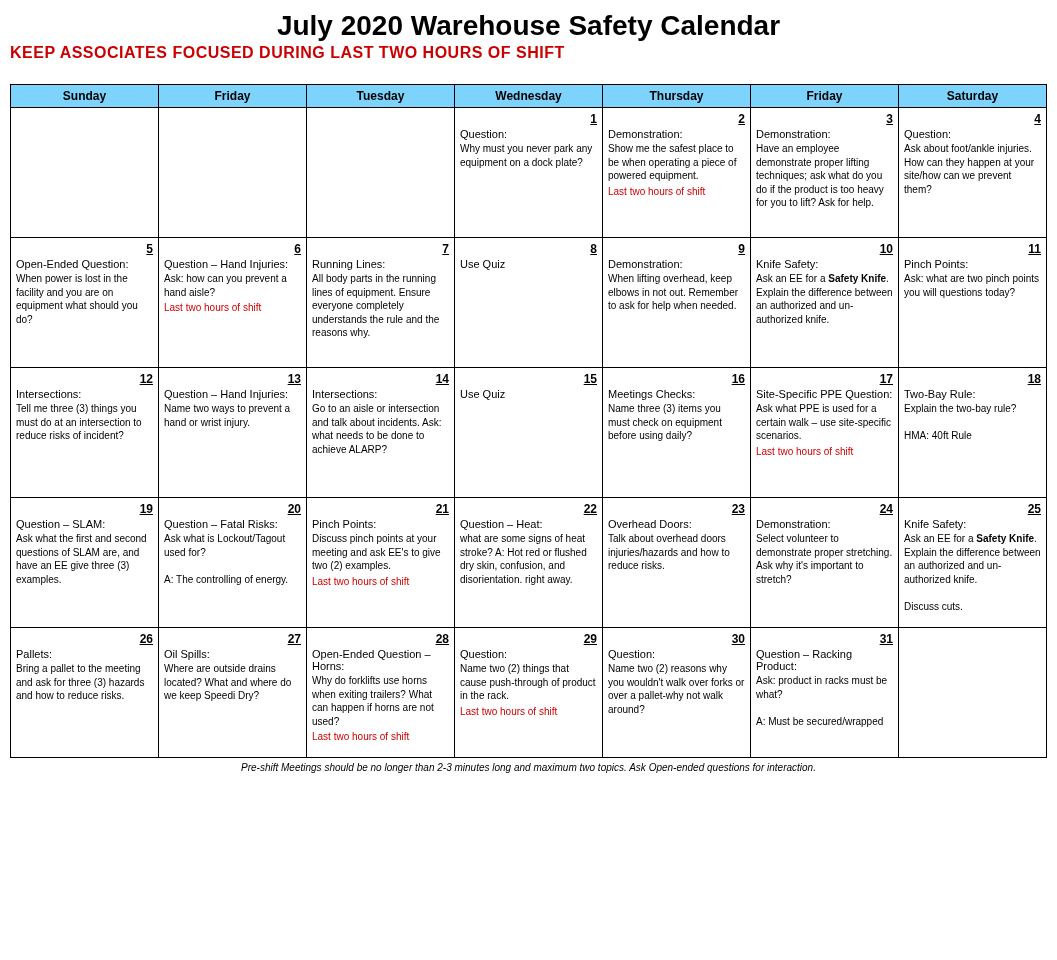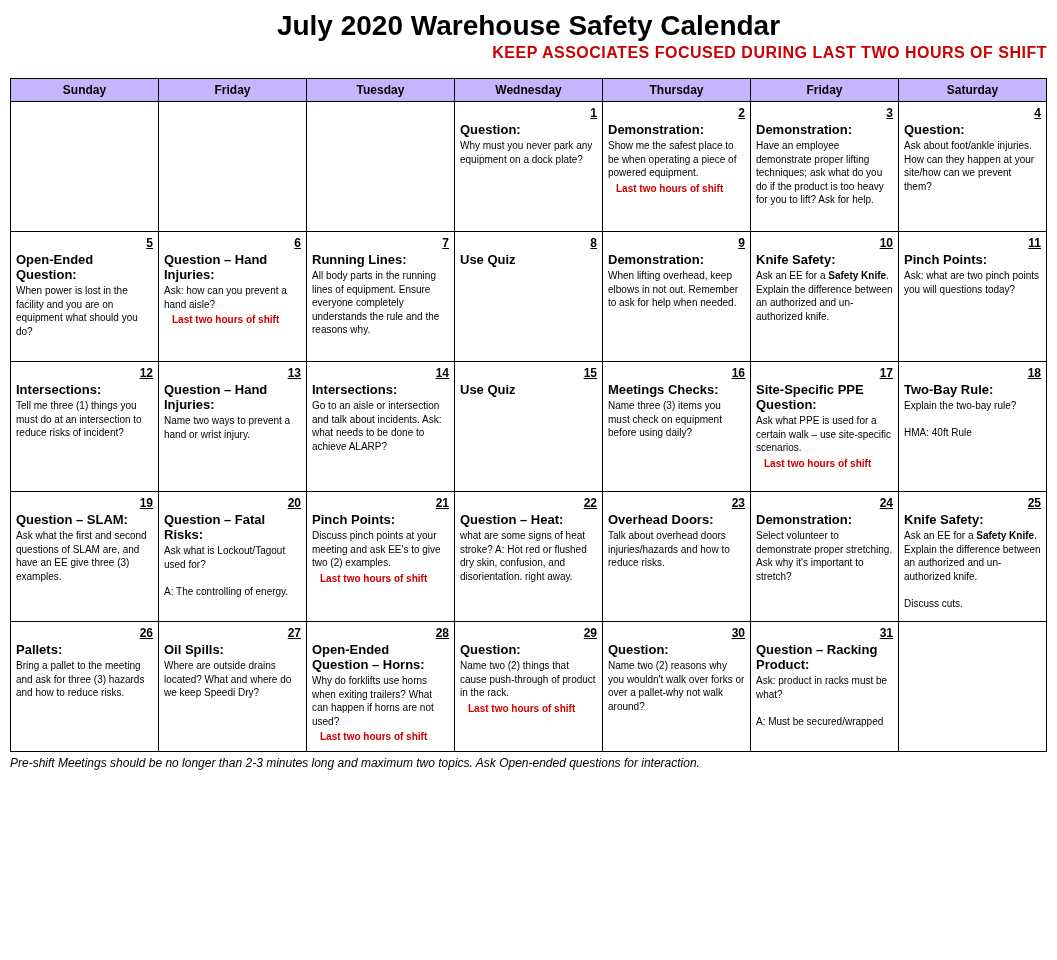--- a/index.html
+++ b/index.html
@@ -14,35 +14,35 @@
       padding: 10px 10px 5px 10px;
     }
     .main-title {
       text-align: center;
       font-size: 28px;
       font-weight: bold;
       color: #000;
       margin-bottom: 2px;
     }
     .sub-title {
-      text-align: right;
+      text-align: left;
       font-size: 16px;
       font-weight: bold;
       color: #cc0000;
-      margin-bottom: 16px;
+      margin-bottom: 22px;
       letter-spacing: 0.5px;
     }
     .calendar-table {
       width: 100%;
       border-collapse: collapse;
       font-size: 11px;
     }
     .calendar-table th {
       border: 1px solid #000;
-      background: #c4b5fd;
+      background: #7dd3fc;
       text-align: center;
       font-weight: bold;
       font-size: 12px;
       padding: 4px 2px;
     }
     .calendar-table td {
       border: 1px solid #000;
       vertical-align: top;
       padding: 4px 5px;
       width: 14.28%;
@@ -51,35 +51,35 @@
     }
     .day-number {
       text-align: right;
       font-weight: bold;
       font-size: 12px;
       text-decoration: underline;
       display: block;
       margin-bottom: 2px;
     }
     .cell-title {
-      font-weight: bold;
-      font-size: 13px;
+      font-weight: normal;
+      font-size: 11px;
     }
     .cell-body {
       font-size: 10px;
       margin-top: 2px;
       line-height: 1.35;
     }
     .red-text {
       color: #cc0000;
-      font-weight: bold;
-      margin-left: 8px;
+      font-weight: normal;
     }
     .footer-text {
-      font-size: 12px;
+      text-align: center;
+      font-size: 10px;
       margin-top: 4px;
       font-style: italic;
     }
     .week-row td {
       height: 130px;
     }
   </style>
 </head>
 <body>
 
@@ -112,21 +112,21 @@
         <tr class="week-row">
           <td><span class="day-number">5</span><span class="cell-title">Open-Ended Question:</span><div class="cell-body">When power is lost in the facility and you are on equipment what should you do?</div></td>
           <td><span class="day-number">6</span><span class="cell-title">Question – Hand Injuries:</span><div class="cell-body">Ask: how can you prevent a hand aisle?</div><div class="cell-body red-text">Last two hours of shift</div></td>
           <td><span class="day-number">7</span><span class="cell-title">Running Lines:</span><div class="cell-body">All body parts in the running lines of equipment. Ensure everyone completely understands the rule and the reasons why.</div></td>
           <td><span class="day-number">8</span><span class="cell-title">Use Quiz</span></td>
           <td><span class="day-number">9</span><span class="cell-title">Demonstration:</span><div class="cell-body">When lifting overhead, keep elbows in not out. Remember to ask for help when needed.</div></td>
           <td><span class="day-number">10</span><span class="cell-title">Knife Safety:</span><div class="cell-body">Ask an EE for a <b>Safety Knife</b>. Explain the difference between an authorized and un-authorized knife.</div></td>
           <td><span class="day-number">11</span><span class="cell-title">Pinch Points:</span><div class="cell-body">Ask: what are two pinch points you will questions today?</div></td>
         </tr>
         <tr class="week-row">
-          <td><span class="day-number">12</span><span class="cell-title">Intersections:</span><div class="cell-body">Tell me three (1) things you must do at an intersection to reduce risks of incident?</div></td>
+          <td><span class="day-number">12</span><span class="cell-title">Intersections:</span><div class="cell-body">Tell me three (3) things you must do at an intersection to reduce risks of incident?</div></td>
           <td><span class="day-number">13</span><span class="cell-title">Question – Hand Injuries:</span><div class="cell-body">Name two ways to prevent a hand or wrist injury.</div></td>
           <td><span class="day-number">14</span><span class="cell-title">Intersections:</span><div class="cell-body">Go to an aisle or intersection and talk about incidents. Ask: what needs to be done to achieve ALARP?</div></td>
           <td><span class="day-number">15</span><span class="cell-title">Use Quiz</span></td>
           <td><span class="day-number">16</span><span class="cell-title">Meetings Checks:</span><div class="cell-body">Name three (3) items you must check on equipment before using daily?</div></td>
           <td><span class="day-number">17</span><span class="cell-title">Site-Specific PPE Question:</span><div class="cell-body">Ask what PPE is used for a certain walk – use site-specific scenarios.</div><div class="cell-body red-text">Last two hours of shift</div></td>
           <td><span class="day-number">18</span><span class="cell-title">Two-Bay Rule:</span><div class="cell-body">Explain the two-bay rule?<br><br>HMA: 40ft Rule</div></td>
         </tr>
         <tr class="week-row">
           <td><span class="day-number">19</span><span class="cell-title">Question – SLAM:</span><div class="cell-body">Ask what the first and second questions of SLAM are, and have an EE give three (3) examples.</div></td>
           <td><span class="day-number">20</span><span class="cell-title">Question – Fatal Risks:</span><div class="cell-body">Ask what is Lockout/Tagout used for?<br><br>A: The controlling of energy.</div></td>

